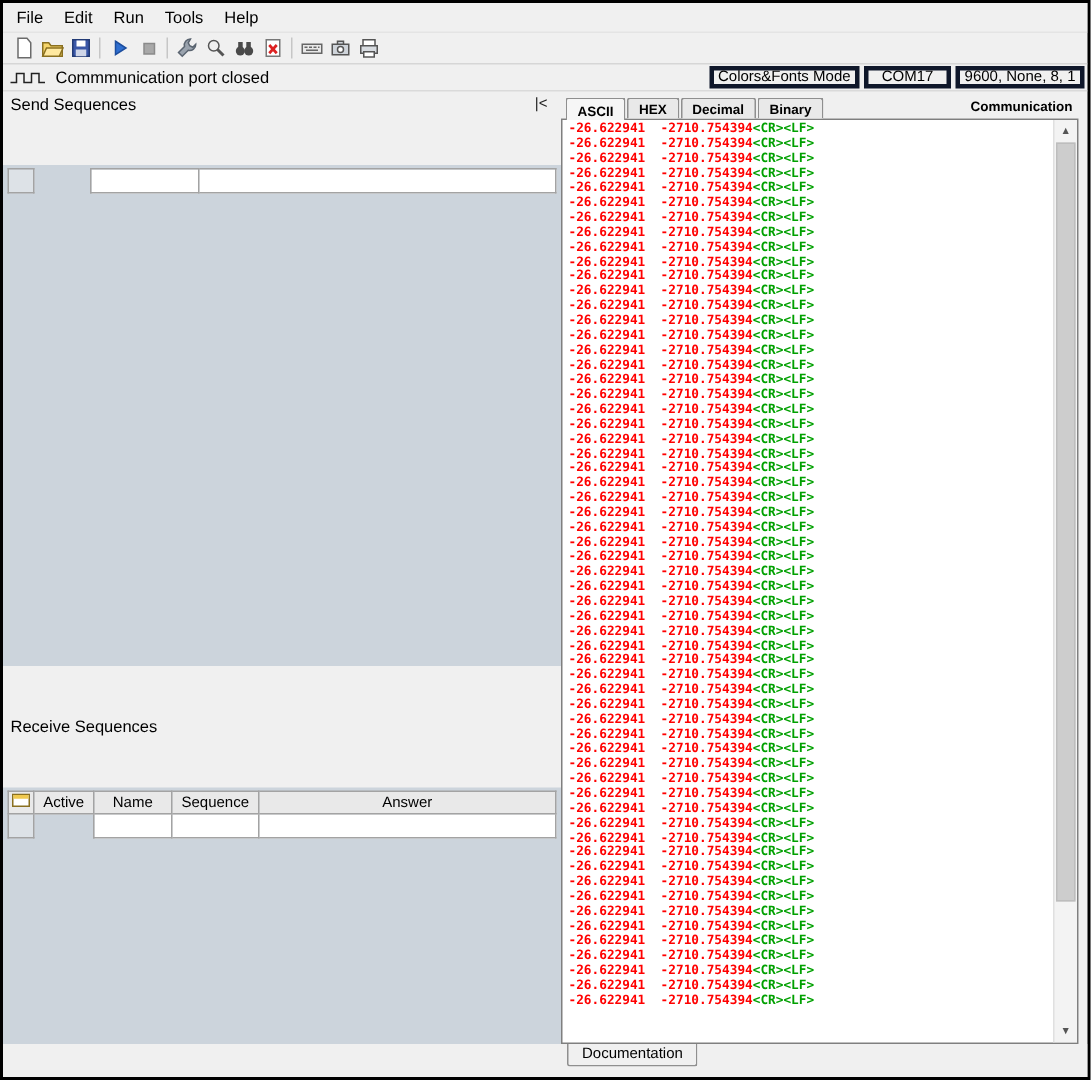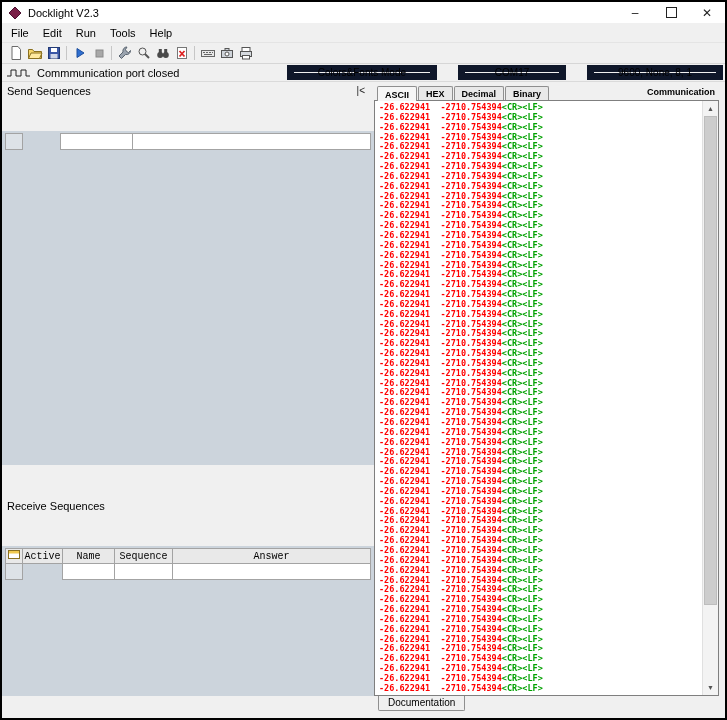--- a/index.html
+++ b/index.html
@@ -18,29 +18,29 @@
   .menubar{height:19px;display:flex;align-items:center;padding-left:2px;flex:0 0 auto;background:#f0f0f0;}
   .menu-item{padding:2px 7px;}
   
   .toolbar{height:20px;display:flex;align-items:center;padding-left:4px;flex:0 0 auto;border-top:1px solid #e4e4e4;border-bottom:1px solid #d6d6d6;}
   .tbtn{width:19px;height:18px;display:flex;align-items:center;justify-content:center;}
   .tsep{width:1px;height:14px;background:#c6c6c6;margin:0 3px;}
   
   .statusrow{height:17px;display:flex;align-items:center;padding-left:4px;flex:0 0 auto;position:relative;border-bottom:1px solid #dadada;}
   .status-text{margin-left:5px;}
   .status-right{position:absolute;right:2px;top:1px;display:flex;height:15px;}
-  .sbox{border:7px solid #0f172a;background:#f0f0f0;font-size:10px;display:flex;align-items:center;justify-content:center;padding:0 24px;margin-left:21px;white-space:nowrap;}
+  .sbox{border:3px solid #0f172a;background:#f0f0f0;font-size:10px;display:flex;align-items:center;justify-content:center;padding:0 3px;margin-left:3px;white-space:nowrap;}
   
   .main{flex:1;display:flex;overflow:hidden;}
   .left-col{width:372px;flex:0 0 auto;display:flex;flex-direction:column;gap:32px;}
   .panel-label-row{height:17px;display:flex;align-items:center;padding:0 5px;background:#f0f0f0;}
   .collapse-btn{margin-left:auto;font-size:10px;padding:0 4px;color:#222;}
   .blue{background:#ccd4dc;}
   .send-area{height:334px;padding:2px 3px 0 3px;box-sizing:border-box;}
-  .recv-area{flex:1;padding:2px 3px 0 3px;font-family:Liberation Mono, monospace;}
+  .recv-area{flex:1;padding:2px 3px 0 3px;}
   table.seq-table{border-collapse:collapse;width:100%;table-layout:fixed;}
   .seq-table th{background:#e9e9e9;border:1px solid #a3a3a3;font-weight:normal;font-size:10px;height:14px;padding:0;}
   .seq-table td{height:15px;padding:0;font-size:10px;}
   td.white{background:#fff;border:1px solid #a3a3a3;}
   td.blank{border:none;}
   td.handle{background:#dde2e7;border:1px solid #a3a3a3;}
   
   .right-col{flex:1;display:flex;flex-direction:column;padding-right:6px;min-width:0;font-weight:bold;}
   .tabrow{height:18px;display:flex;align-items:flex-end;padding-left:3px;position:relative;flex:0 0 auto;}
   .tab{border:1px solid #8f8f8f;border-bottom:none;background:#e9e9e9;font-size:9px;padding:2px 7px 1px;margin-right:1px;border-radius:2px 2px 0 0;position:relative;}
@@ -54,37 +54,20 @@
   .sb-track{flex:1;}
   
   .bottom-row{height:22px;flex:0 0 auto;display:flex;align-items:flex-start;background:#f0f0f0;}
   .doc-tab{margin-left:376px;border:1px solid #8f8f8f;border-top:none;background:#f0f0f0;font-size:10px;padding:1px 9px 2px;border-radius:0 0 2px 2px;}
 </style>
 </head>
 <body>
 
 <div class="window">
 
-  <div class="titlebar">
-    <svg width="14" height="14">
-        <path d="M7 1 L13 7 L7 13 L1 7z" fill="#7a2048" stroke="#4a1030"></path>
-      </svg>
-    <span class="title">Docklight V2.3</span>
-    <div class="win-controls">
-      <span class="win-btn">
-          <span>–</span>
-        </span>
-      <span class="win-btn">
-          <span class="maxbox"></span>
-        </span>
-      <span class="win-btn">
-          <span>✕</span>
-        </span>
-    </div>
-  </div>
 
   <div class="menubar">
     <span class="menu-item">File</span>
     <span class="menu-item">Edit</span>
     <span class="menu-item">Run</span>
     <span class="menu-item">Tools</span>
     <span class="menu-item">Help</span>
   </div>
 
   <div class="toolbar">

